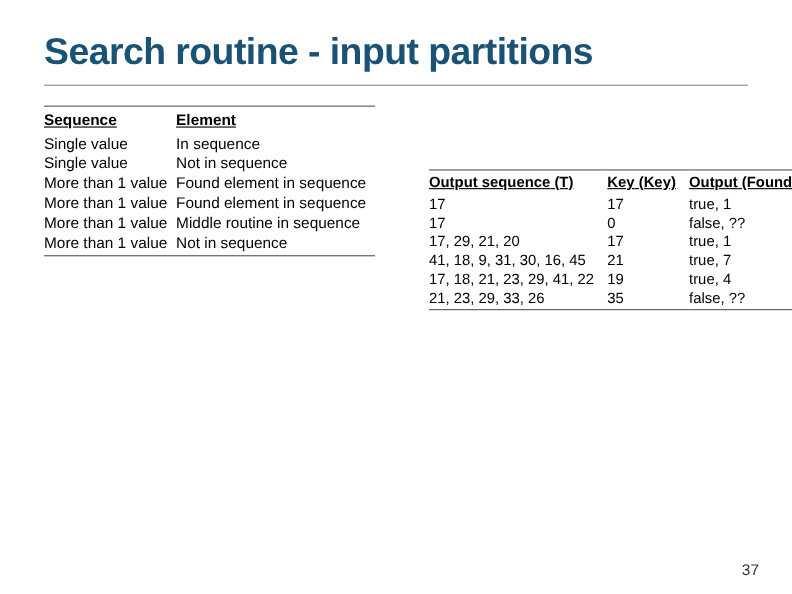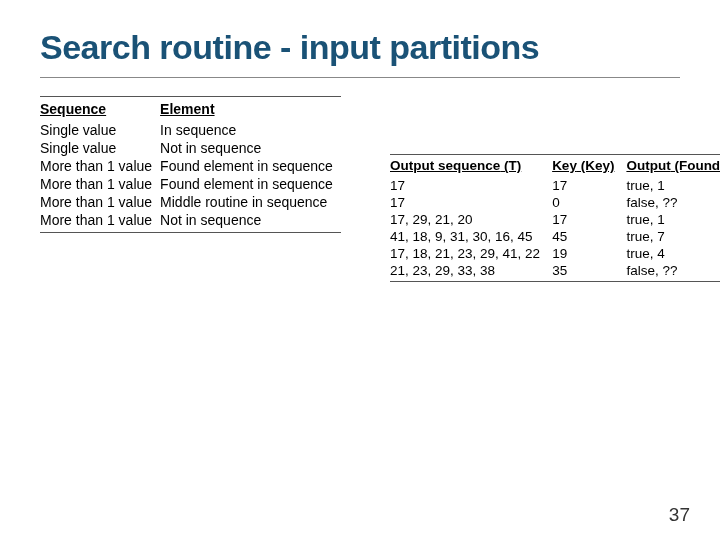--- a/index.html
+++ b/index.html
@@ -87,21 +87,21 @@
     }
     .right-bottom-divider td {
       border-bottom: 1.5px solid #555;
       padding-bottom: 3px !important;
     }
 
     .page-num {
       position: absolute;
       bottom: 14px;
       right: 30px;
-      font-size: 19px;
+      font-size: 14px;
       color: #333;
     }
   </style>
 </head>
 <body>
 
 <div class="page">
   <div class="title">Search routine - input partitions</div>
   <hr class="divider">
 
@@ -160,30 +160,30 @@
               <td>0</td>
               <td>false, ??</td>
             </tr>
             <tr>
               <td>17, 29, 21, 20</td>
               <td>17</td>
               <td>true, 1</td>
             </tr>
             <tr>
               <td>41, 18, 9, 31, 30, 16, 45</td>
-              <td>45</td>
+              <td>21</td>
               <td>true, 7</td>
             </tr>
             <tr>
               <td>17, 18, 21, 23, 29, 41, 22</td>
               <td>19</td>
               <td>true, 4</td>
             </tr>
             <tr class="right-bottom-divider">
-              <td>21, 23, 29, 33, 38</td>
+              <td>21, 23, 29, 33, 26</td>
               <td>35</td>
               <td>false, ??</td>
             </tr>
           </tbody>
       </table>
     </div>
 
   </div>
 
   <div class="page-num">37</div>

